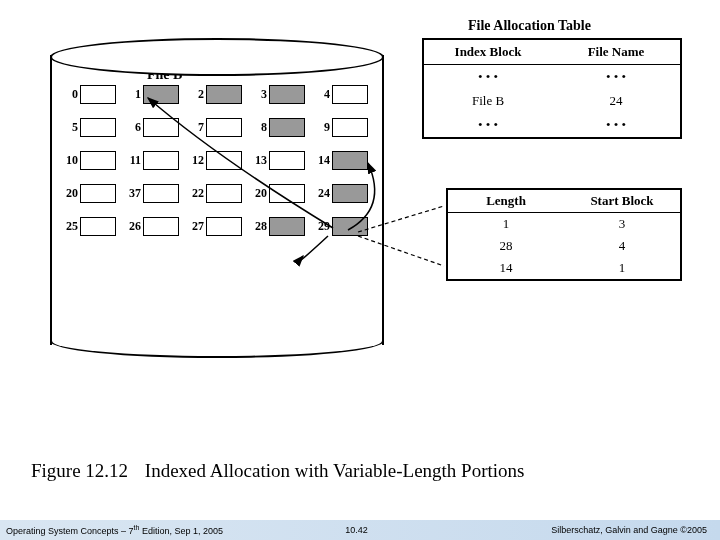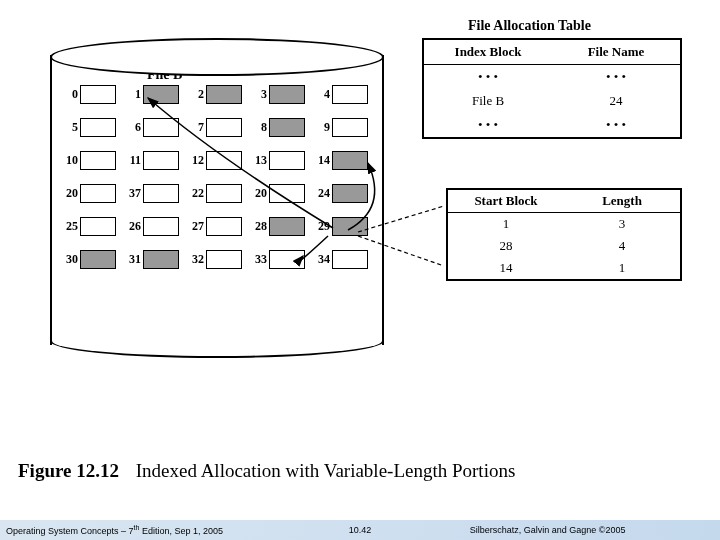--- a/index.html
+++ b/index.html
@@ -150,22 +150,23 @@
     height: 425px;
     pointer-events: none;
   }
   .caption {
     position: absolute;
     top: 460px;
     left: 18px;
     font-size: 19px;
   }
   .caption .fignum {
-    font-weight: bold;
+    font-weight: normal;
     margin-right: 12px;
+    margin-left: 13px;
   }
   .footer {
     position: absolute;
     bottom: 0;
     left: 0;
     width: 720px;
     height: 20px;
     background: linear-gradient(to right, #d9e6f2, #c5d9ed);
     display: flex;
     align-items: center;
@@ -176,22 +177,22 @@
   .footer-left {
     flex: 1;
     padding-left: 6px;
   }
   .footer-center {
     flex: 0 0 auto;
     padding: 0 10px;
   }
   .footer-right {
     flex: 1;
-    text-align: center;
-    padding-right: 6px;
+    text-align: right;
+    padding-right: 13px;
   }
   sup { font-size: 7px; }
 </style>
 </head>
 <body>
 
 <div class="diagram-area">
 
   <div class="cylinder">
     <div class="cyl-body">
@@ -298,42 +299,20 @@
               <div class="block-num">27</div>
               <div class="block-box"></div>
             </div>
             <div class="block-cell">
               <div class="block-num">28</div>
               <div class="block-box shaded"></div>
             </div>
             <div class="block-cell">
               <div class="block-num">29</div>
               <div class="block-box shaded"></div>
-            </div>
-          </div>
-          <div class="block-row">
-            <div class="block-cell">
-              <div class="block-num">30</div>
-              <div class="block-box shaded"></div>
-            </div>
-            <div class="block-cell">
-              <div class="block-num">31</div>
-              <div class="block-box shaded"></div>
-            </div>
-            <div class="block-cell">
-              <div class="block-num">32</div>
-              <div class="block-box"></div>
-            </div>
-            <div class="block-cell">
-              <div class="block-num">33</div>
-              <div class="block-box"></div>
-            </div>
-            <div class="block-cell">
-              <div class="block-num">34</div>
-              <div class="block-box"></div>
             </div>
           </div>
         </div>
     </div>
     <div class="cyl-top"></div>
     <div class="cyl-bottom"></div>
   </div>
 
   <div class="fat-title">File Allocation Table</div>
   <div class="fat-table">
@@ -352,22 +331,22 @@
         </div>
         <div class="fat-row">
           <div>• • •</div>
           <div>• • •</div>
         </div>
       </div>
   </div>
 
   <div class="index-table">
     <div class="index-header">
+      <div>Length</div>
       <div>Start Block</div>
-      <div>Length</div>
     </div>
     <div id="index-body">
         <div class="index-row">
           <div>1</div>
           <div>3</div>
         </div>
         <div class="index-row">
           <div>28</div>
           <div>4</div>
         </div>

